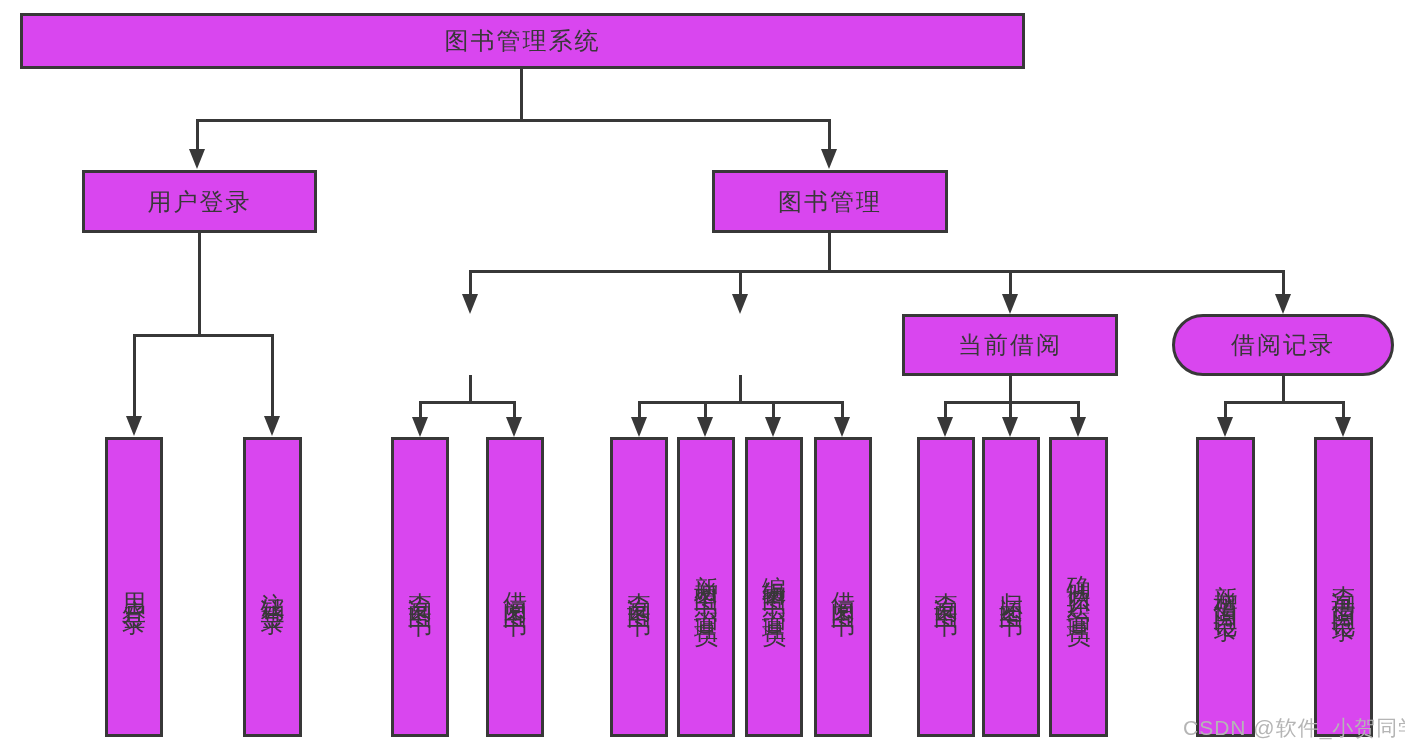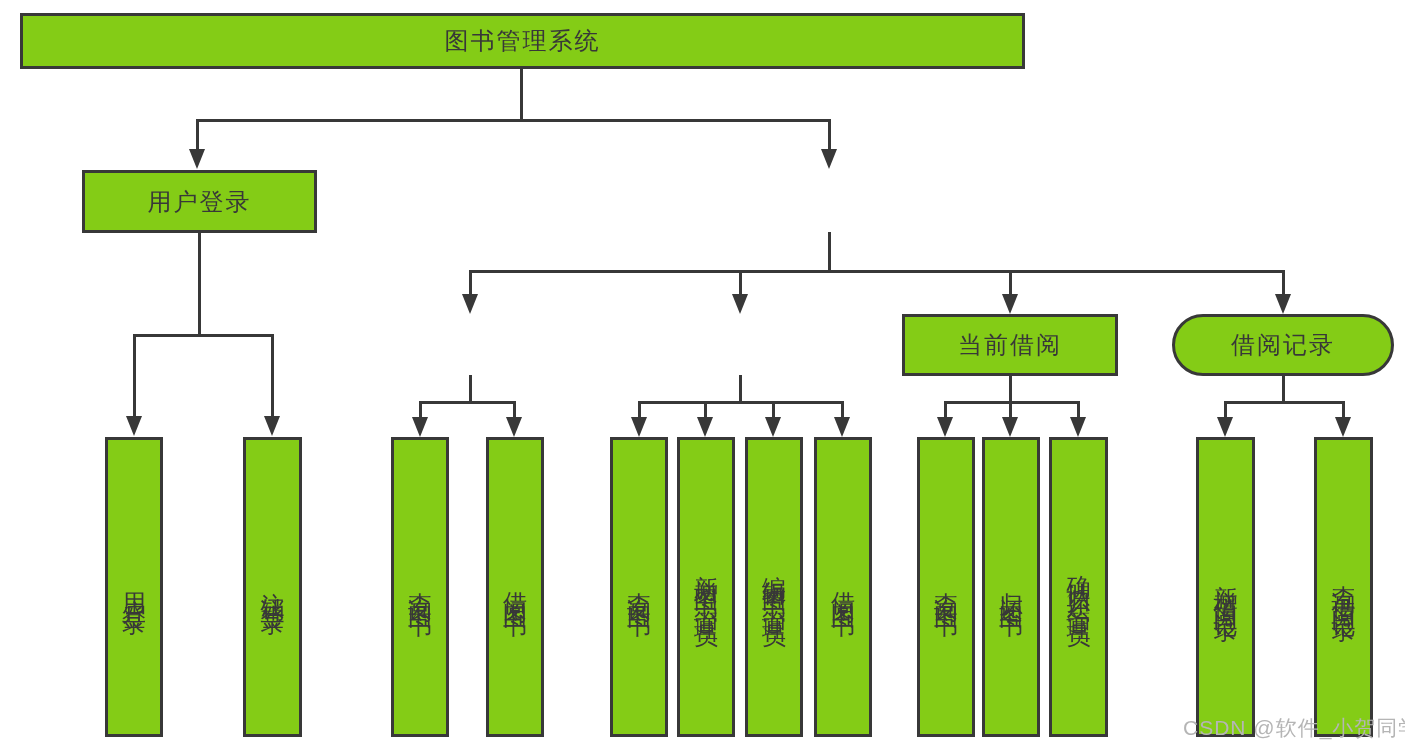--- a/index.html
+++ b/index.html
@@ -9,21 +9,21 @@
     height: 747px;
     background: #ffffff;
     font-family: "Liberation Sans", sans-serif;
     color: #383838;
     overflow: hidden;
   }
   .box {
     position: absolute;
     box-sizing: border-box;
     border: 3px solid #383838;
-    background: #84cc16;
+    background: #d946ef;
     display: flex;
     align-items: center;
     justify-content: center;
     font-size: 24px;
     letter-spacing: 2px;
     color: #383838;
     text-align: center;
   }
   .vbox {
     letter-spacing: 0;
@@ -63,20 +63,21 @@
   <div class="box" style="left:20px; top:13px; width:1005px; height:56px;">图书管理系统</div>
 
   <div class="vline" style="left:520px; top:68px; height:52px;"></div>
   <div class="hline" style="left:196px; top:119px; width:635px;"></div>
   <div class="vline" style="left:196px; top:119px; height:32px;"></div>
   <div class="arrow" style="left:189px; top:149px;"></div>
   <div class="vline" style="left:828px; top:119px; height:32px;"></div>
   <div class="arrow" style="left:821px; top:149px;"></div>
 
   <div class="box" style="left:82px; top:170px; width:235px; height:63px;">用户登录</div>
+  <div class="box" style="left:712px; top:170px; width:236px; height:63px;">图书管理</div>
 
   <div class="vline" style="left:198px; top:232px; height:104px;"></div>
   <div class="hline" style="left:133px; top:334px; width:141px;"></div>
   <div class="vline" style="left:133px; top:334px; height:83px;"></div>
   <div class="arrow" style="left:126px; top:416px;"></div>
   <div class="vline" style="left:271px; top:334px; height:83px;"></div>
   <div class="arrow" style="left:264px; top:416px;"></div>
 
   <div class="vline" style="left:828px; top:232px; height:40px;"></div>
   <div class="hline" style="left:469px; top:270px; width:816px;"></div>

